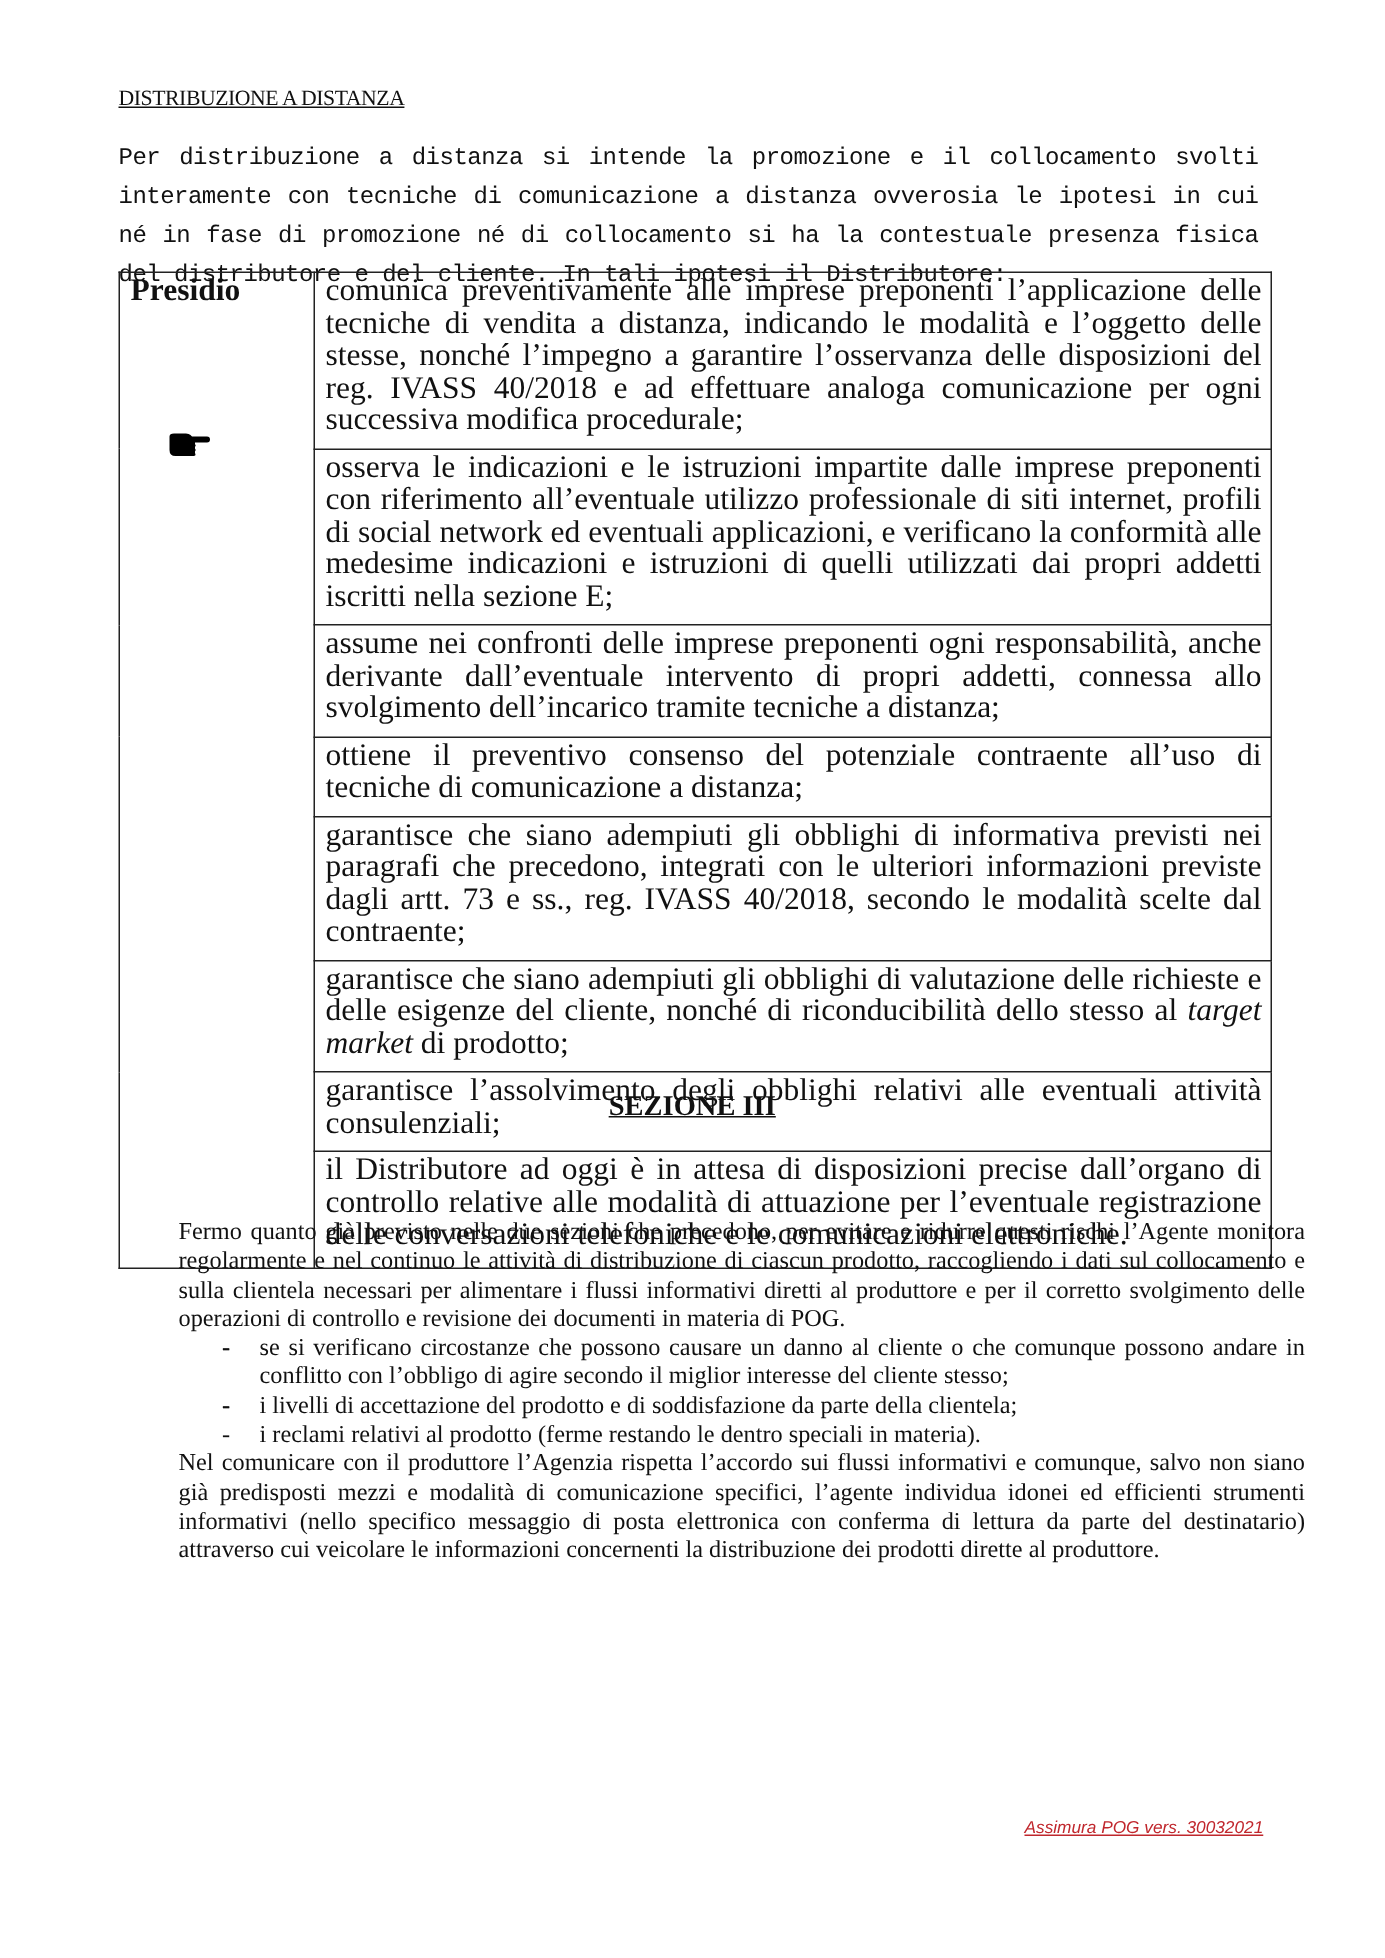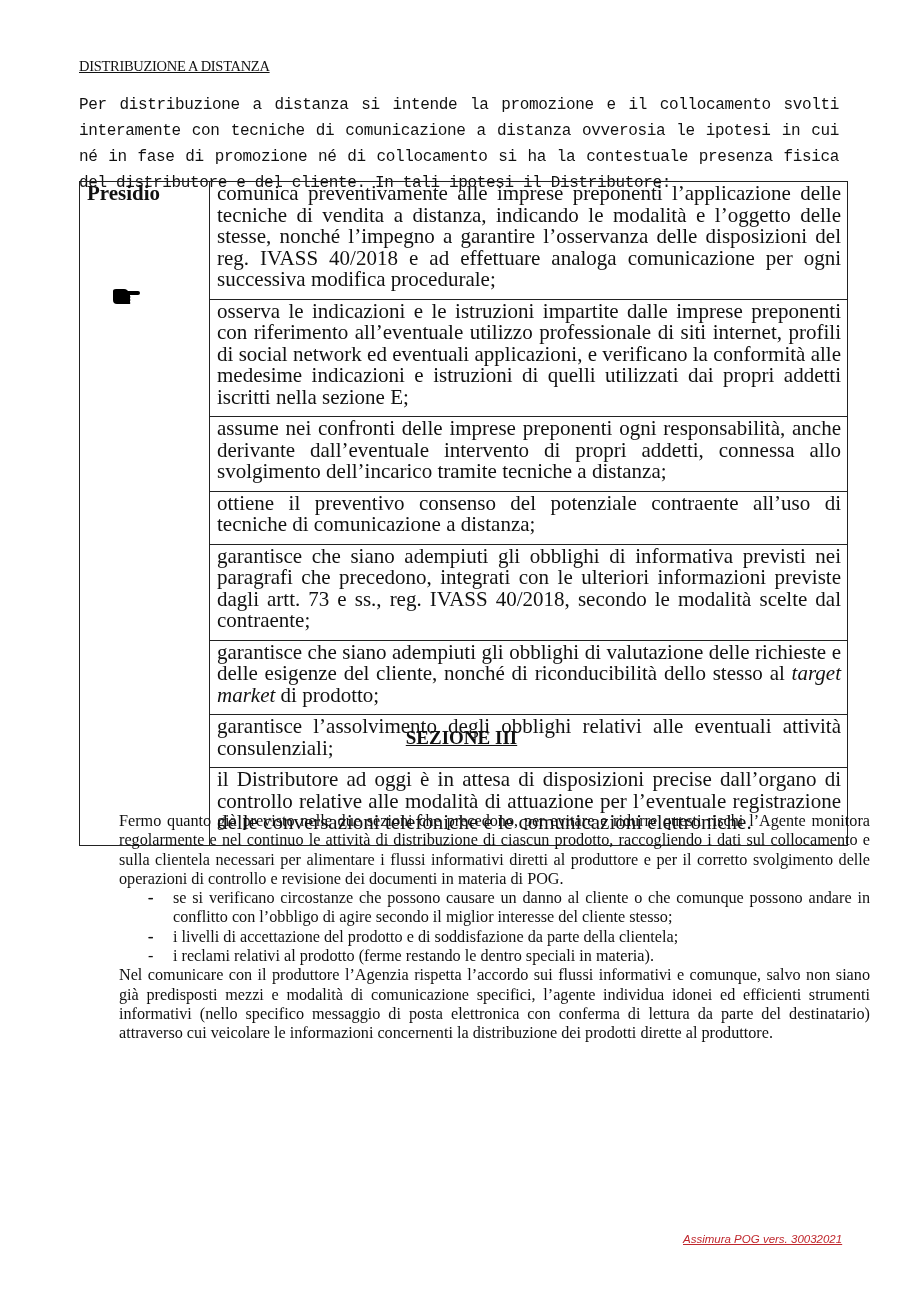--- a/index.html
+++ b/index.html
@@ -20,21 +20,21 @@
   .sez1 { top: 727px; }
   .sez2 { top: 782px; }
 
   .mon { position: absolute; left: 87px; width: 751px; font-family: "Liberation Serif", serif; font-size: 16.2px; line-height: 19.3px; text-align: justify; }
   .mon p { margin: 0; }
   .mon ul { list-style: none; margin: 0; padding: 0; }
   .mon li { position: relative; padding-left: 54px; }
   .mon li .dash { position: absolute; left: 29px; top: 0; }
   .p1 { top: 812px; margin-left: 32px; }
 
-  .footer { position: absolute; left: 683px; top: 1213px; font-family: "Liberation Sans", sans-serif; font-style: italic; font-size: 11.5px; color: #c0272d; text-decoration: underline; margin-top: 20px; }
+  .footer { position: absolute; left: 683px; top: 1213px; font-family: "Liberation Sans", sans-serif; font-style: italic; font-size: 11.5px; color: #c0272d; text-decoration: underline; }
 </style>
 </head>
 <body>
 
 <div class="page">
 
   <div class="h-dist">DISTRIBUZIONE A DISTANZA</div>
   <div class="intro">Per distribuzione a distanza si intende la promozione e il collocamento svolti interamente con tecniche di comunicazione a distanza ovverosia le ipotesi in cui né in fase di promozione né di collocamento si ha la contestuale presenza fisica del distributore e del cliente. In tali ipotesi il Distributore:</div>
 
   <table class="presidio">

